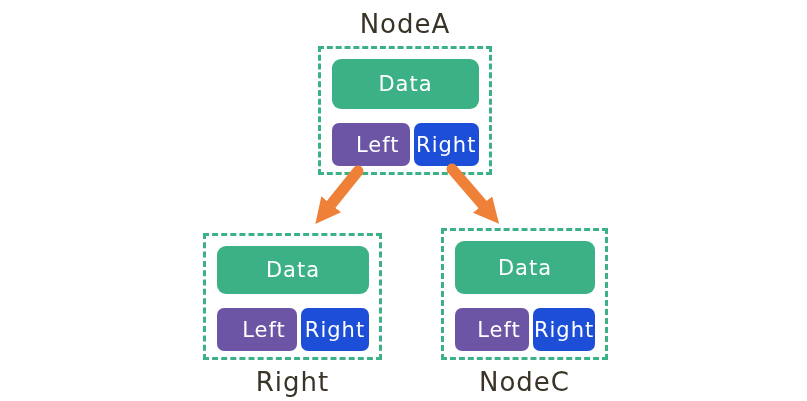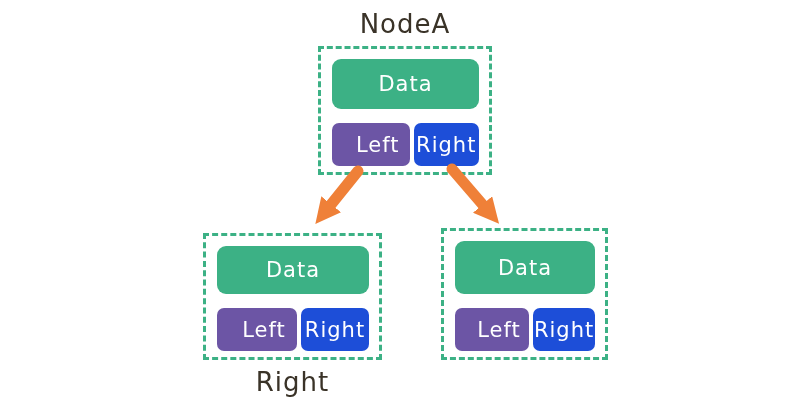--- a/index.html
+++ b/index.html
@@ -95,20 +95,21 @@
     </div>
     <div class="node-label bottom">Right</div>
   </div>
 
   <div class="node" style="left:441px; top:228px; width:167px; height:132px;">
     <div class="block data">Data</div>
     <div class="row">
       <div class="block left">Left</div>
       <div class="block right">Right</div>
     </div>
+    <div class="node-label bottom">NodeC</div>
   </div>
 
   <svg class="edges-layer" width="807" height="401" viewBox="0 0 807 401">
     <defs>
       <marker id="arrowhead" markerWidth="2.3" markerHeight="2.3" refX="0.9" refY="1.15" orient="auto" markerUnits="strokeWidth">
         <path d="M0,0 L2.3,1.15 L0,2.3 Z" fill="#ef8038"></path>
       </marker>
     </defs>
     <path d="M358 171 L325 212" stroke="#ef8038" stroke-width="11" stroke-linecap="round" fill="none" marker-end="url(#arrowhead)"></path>
     <path d="M452 169 L489 212" stroke="#ef8038" stroke-width="11" stroke-linecap="round" fill="none" marker-end="url(#arrowhead)"></path>

